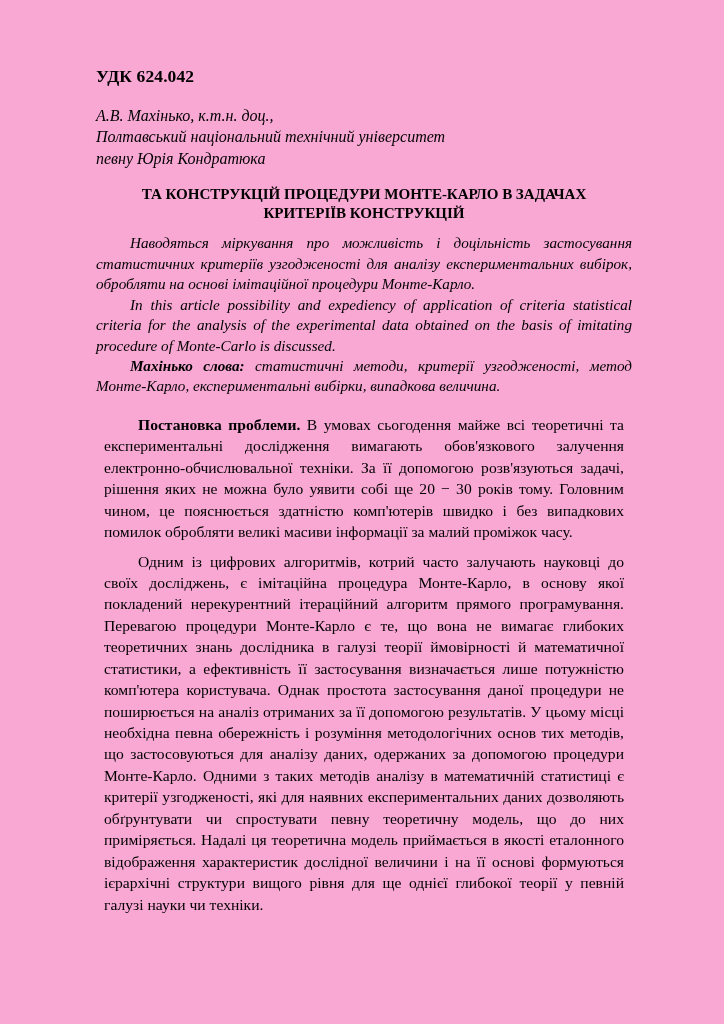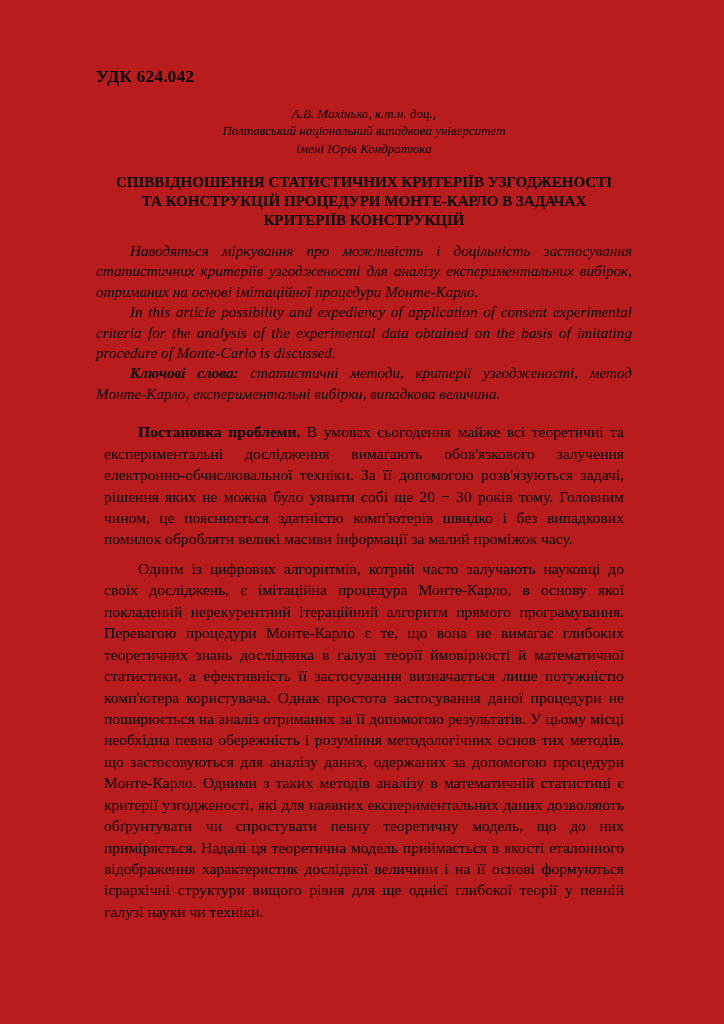--- a/index.html
+++ b/index.html
@@ -11,21 +11,21 @@
 
   body {
     font-family: "Liberation Serif", "DejaVu Serif", serif;
     color: #000000;
   }
 
   .page {
     position: relative;
     width: 724px;
     height: 1024px;
-    background: #b91c1c;
+    background: #f9a8d4;
     margin: 0 auto;
     overflow: hidden;
     box-sizing: border-box;
   }
 
   .content {
     position: absolute;
     left: 96px;
     top: 66px;
     width: 536px;
@@ -35,23 +35,23 @@
   .udc {
     font-weight: bold;
     font-size: 17.5px;
     letter-spacing: 0.1px;
     margin: 0 0 18px 0;
     line-height: 1.2;
   }
 
   
   .author-block {
-    text-align: center;
+    text-align: left;
     font-style: italic;
-    font-size: 13px;
+    font-size: 16px;
     line-height: 1.33;
     margin: 0 0 16px 0;
   }
   .author-block .line {
     display: block;
     white-space: nowrap;
   }
 
   
   .title {
@@ -106,37 +106,36 @@
 </head>
 <body>
 
 <div class="page">
   <div class="content">
 
     <div class="udc">УДК 624.042</div>
 
     <div class="author-block">
       <span class="line">А.В. Махінько, к.т.н. доц.,</span>
-      <span class="line">Полтавський національний випадкова університет</span>
-      <span class="line">імені Юрія Кондратюка</span>
+      <span class="line">Полтавський національний технічний університет</span>
+      <span class="line">певну Юрія Кондратюка</span>
     </div>
 
     <h1 class="title">
-      <span class="line">СПІВВІДНОШЕННЯ СТАТИСТИЧНИХ КРИТЕРІЇВ УЗГОДЖЕНОСТІ</span>
       <span class="line">ТА КОНСТРУКЦІЙ ПРОЦЕДУРИ МОНТЕ-КАРЛО В ЗАДАЧАХ</span>
       <span class="line">КРИТЕРІЇВ КОНСТРУКЦІЙ</span>
     </h1>
 
-    <p class="abstract">Наводяться міркування про можливість і доцільність застосування статистичних критеріїв узгодженості для аналізу експериментальних вибірок, отриманих на основі імітаційної процедури Монте-Карло.</p>
+    <p class="abstract">Наводяться міркування про можливість і доцільність застосування статистичних критеріїв узгодженості для аналізу експериментальних вибірок, обробляти на основі імітаційної процедури Монте-Карло.</p>
 
 
-    <p class="abstract">In this article possibility and expediency of application of consent experimental criteria for the analysis of the experimental data obtained on the basis of imitating procedure of Monte-Carlo is discussed.</p>
+    <p class="abstract">In this article possibility and expediency of application of criteria statistical criteria for the analysis of the experimental data obtained on the basis of imitating procedure of Monte-Carlo is discussed.</p>
 
     <p class="keywords">
-      <b>Ключові слова:</b><span> статистичні методи, критерії узгодженості, метод Монте-Карло, експериментальні вибірки, випадкова величина.</span>
+      <b>Махінько слова:</b><span> статистичні методи, критерії узгодженості, метод Монте-Карло, експериментальні вибірки, випадкова величина.</span>
     </p>
 
     <div class="spacer-md"></div>
 
     <p class="body-para">
       <b>Постановка проблеми.</b><span> В умовах сьогодення майже всі теоретичні та експериментальні дослідження вимагають обов'язкового залучення електронно-обчислювальної техніки. За її допомогою розв'язуються задачі, рішення яких не можна було уявити собі ще 20 − 30 років тому. Головним чином, це пояснюється здатністю комп'ютерів швидко і без випадкових помилок обробляти великі масиви інформації за малий проміжок часу.</span>
     </p>
 
     <p class="body-para">Одним із цифрових алгоритмів, котрий часто залучають науковці до своїх досліджень, є імітаційна процедура Монте-Карло, в основу якої покладений нерекурентний ітераційний алгоритм прямого програмування. Перевагою процедури Монте-Карло є те, що вона не вимагає глибоких теоретичних знань дослідника в галузі теорії ймовірності й математичної статистики, а ефективність її застосування визначається лише потужністю комп'ютера користувача. Однак простота застосування даної процедури не поширюється на аналіз отриманих за її допомогою результатів. У цьому місці необхідна певна обережність і розуміння методологічних основ тих методів, що застосовуються для аналізу даних, одержаних за допомогою процедури Монте-Карло. Одними з таких методів аналізу в математичній статистиці є критерії узгодженості, які для наявних експериментальних даних дозволяють обґрунтувати чи спростувати певну теоретичну модель, що до них приміряється. Надалі ця теоретична модель приймається в якості еталонного відображення характеристик дослідної величини і на її основі формуються ієрархічні структури вищого рівня для ще однієї глибокої теорії у певній галузі науки чи техніки.</p>
 

